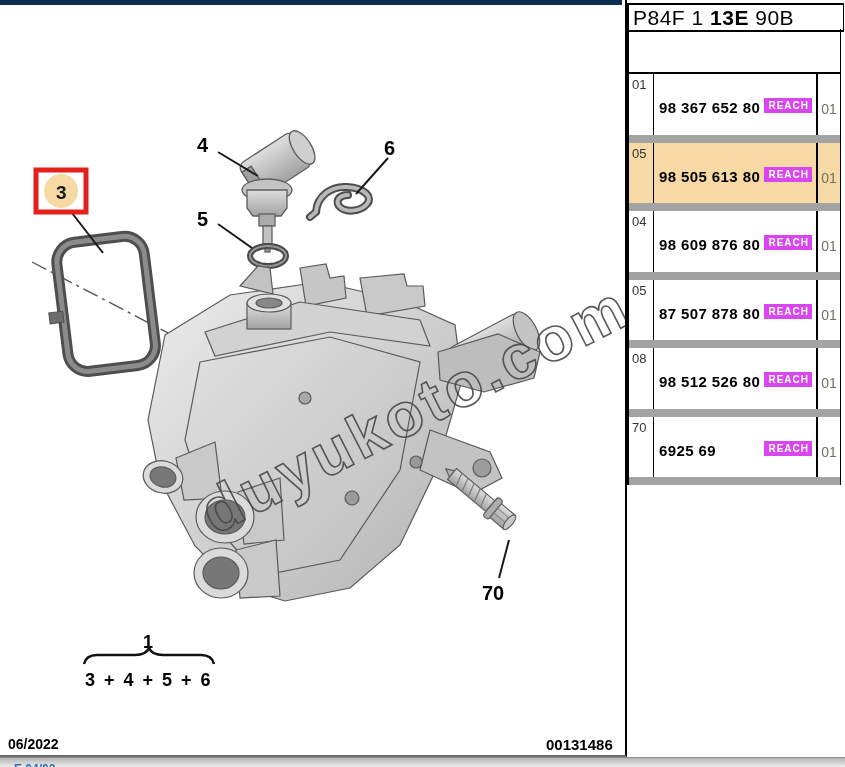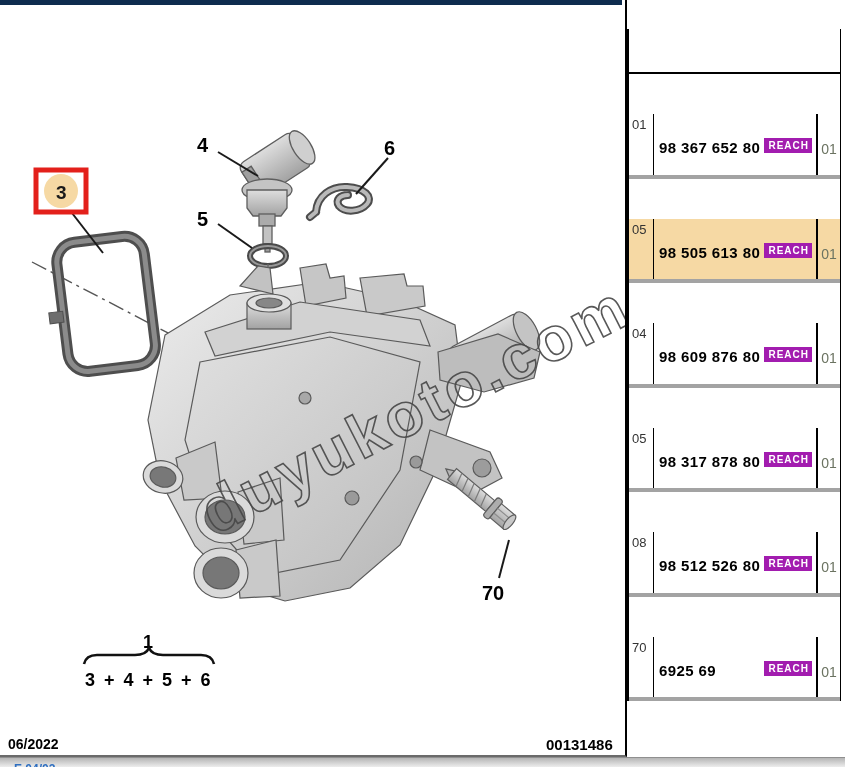--- a/index.html
+++ b/index.html
@@ -26,28 +26,28 @@
   
   .panel{position:absolute;left:627px;top:0;width:218px;height:767px;background:#fff;}
   .panel-header{position:absolute;left:0;top:3px;width:210px;height:24px;
                 border:2px solid #000;border-right:1px solid #000;
                 font-size:21px;padding:1px 0 0 4px;letter-spacing:0.5px;}
   .panel-header b{font-weight:bold;}
   .panel-spacer{position:absolute;left:0;top:29px;width:211px;height:43px;
                 border-left:2px solid #000;border-right:1px solid #000;}
   .rows{position:absolute;left:0;top:72px;width:211px;
         border-left:2px solid #000;border-right:1px solid #000;border-top:2px solid #000;}
-  .row{display:flex;height:60.5px;border-bottom:4px solid #a3a3a3;background:#fff;margin-top:40px;}
+  .row{display:flex;height:60.5px;border-bottom:8px solid #a3a3a3;background:#fff;}
   .row.hl{background:#f6d9a4;}
   .cell-ref{width:21px;border-right:1px solid #000;font-size:13px;color:#333;
             padding:3px 0 0 3px;flex:none;}
   .cell-mid{flex:1;position:relative;text-decoration:underline;}
   .pn{position:absolute;left:5px;top:25px;font-weight:bold;font-size:15px;
       letter-spacing:0.4px;white-space:nowrap;}
-  .badge{position:absolute;right:4px;top:24px;background:#a21caf;color:#fff;
+  .badge{position:absolute;right:4px;top:24px;background:#d946ef;color:#fff;
          font-size:10px;font-weight:bold;padding:2px 3px 2px 4px;letter-spacing:1px;}
   .cell-qty{width:24px;border-left:2px solid #000;font-size:14px;color:#6b7361;
             padding-top:27px;text-align:center;box-sizing:border-box;flex:none;}
 </style>
 </head>
 <body>
 
 <div id="app">
 
   <div class="topbar"></div>
@@ -180,20 +180,21 @@
         <path d="M84,664 Q86,655 97,655 L135,655 Q146,655 149,648 Q152,655 163,655 L201,655 Q212,655 214,664" fill="none" stroke="#111" stroke-width="2.6"></path>
         <text x="85" y="686" font-size="18" font-weight="bold" letter-spacing="2">3 + 4 + 5 + 6</text>
       </g>
     </svg>
 
     <div class="footer-date">06/2022</div>
     <div class="footer-doc">00131486</div>
   </div>
 
   <div class="panel">
+    <div class="panel-header"><span>P84F 1 </span><b>13E</b><span> 90B</span></div>
     <div class="panel-spacer"></div>
 
     <div class="rows">
 
       <div class="row">
         <div class="cell-ref">01</div>
         <div class="cell-mid">
           <span class="pn">98 367 652 80</span>
           <span class="badge">REACH</span>
         </div>
@@ -214,21 +215,21 @@
         <div class="cell-mid">
           <span class="pn">98 609 876 80</span>
           <span class="badge">REACH</span>
         </div>
         <div class="cell-qty">01</div>
       </div>
 
       <div class="row">
         <div class="cell-ref">05</div>
         <div class="cell-mid">
-          <span class="pn">98 317 878 80</span>
+          <span class="pn">87 507 878 80</span>
           <span class="badge">REACH</span>
         </div>
         <div class="cell-qty">01</div>
       </div>
 
       <div class="row">
         <div class="cell-ref">08</div>
         <div class="cell-mid">
           <span class="pn">98 512 526 80</span>
           <span class="badge">REACH</span>

